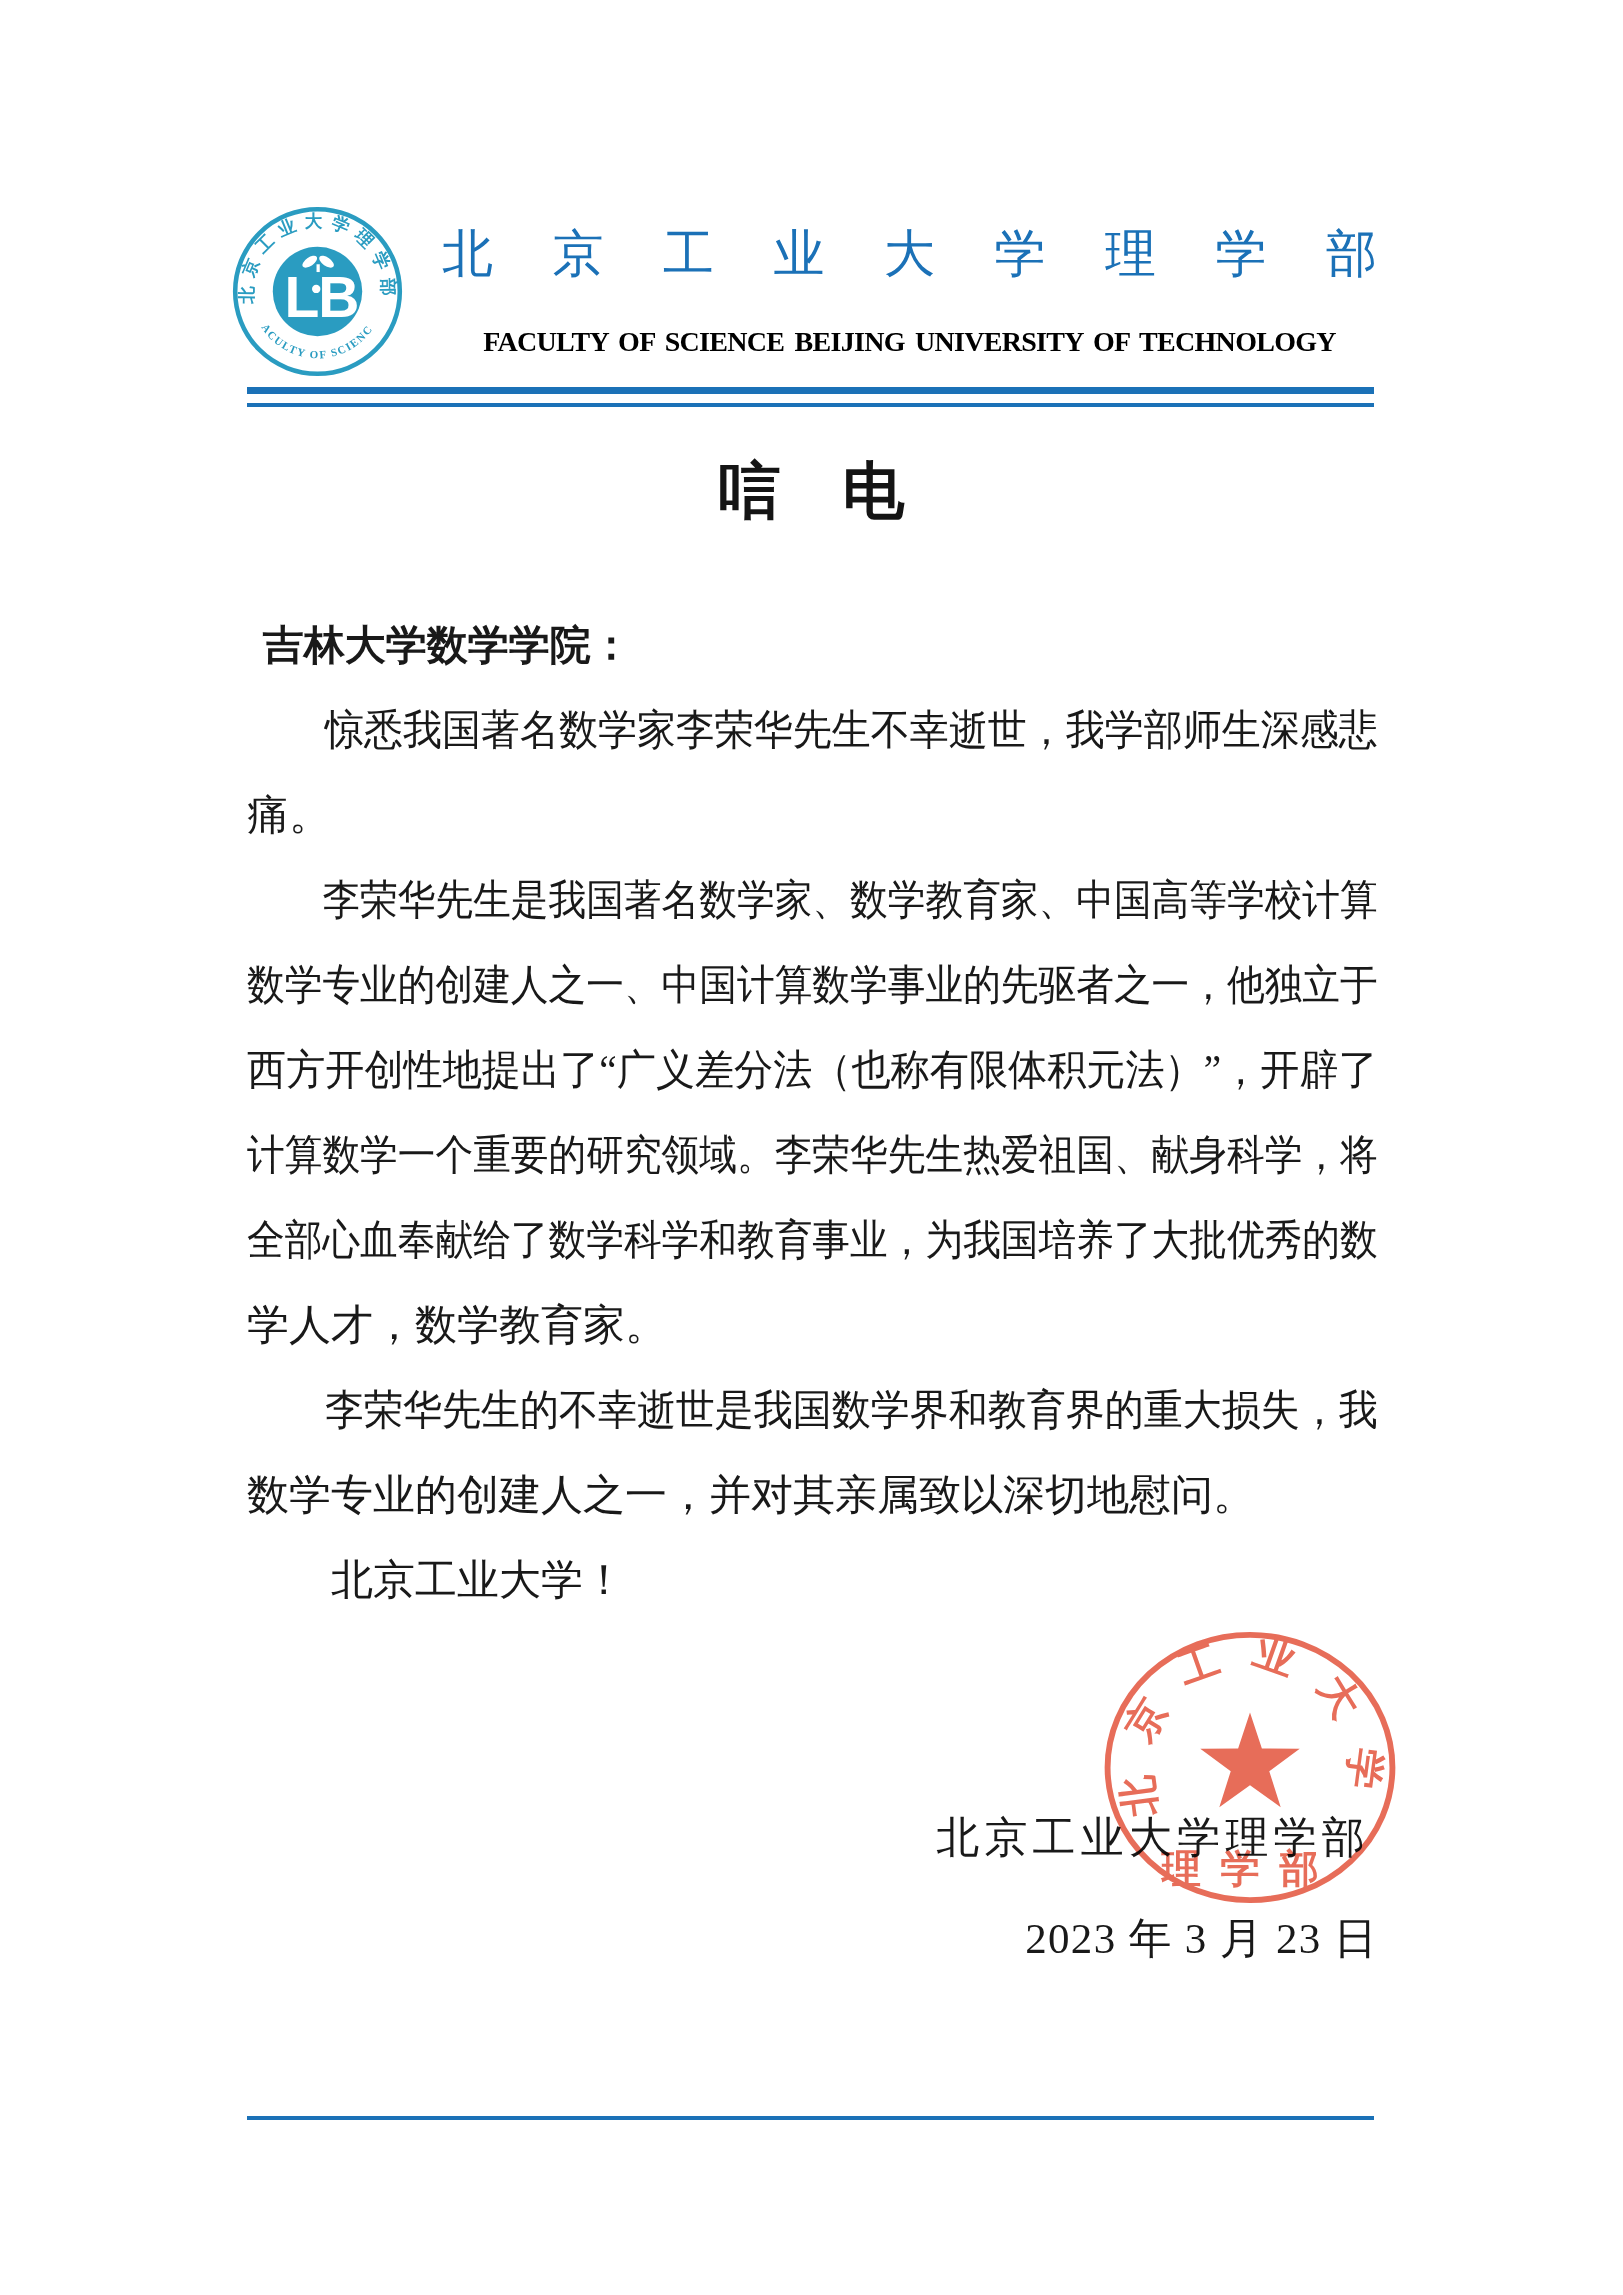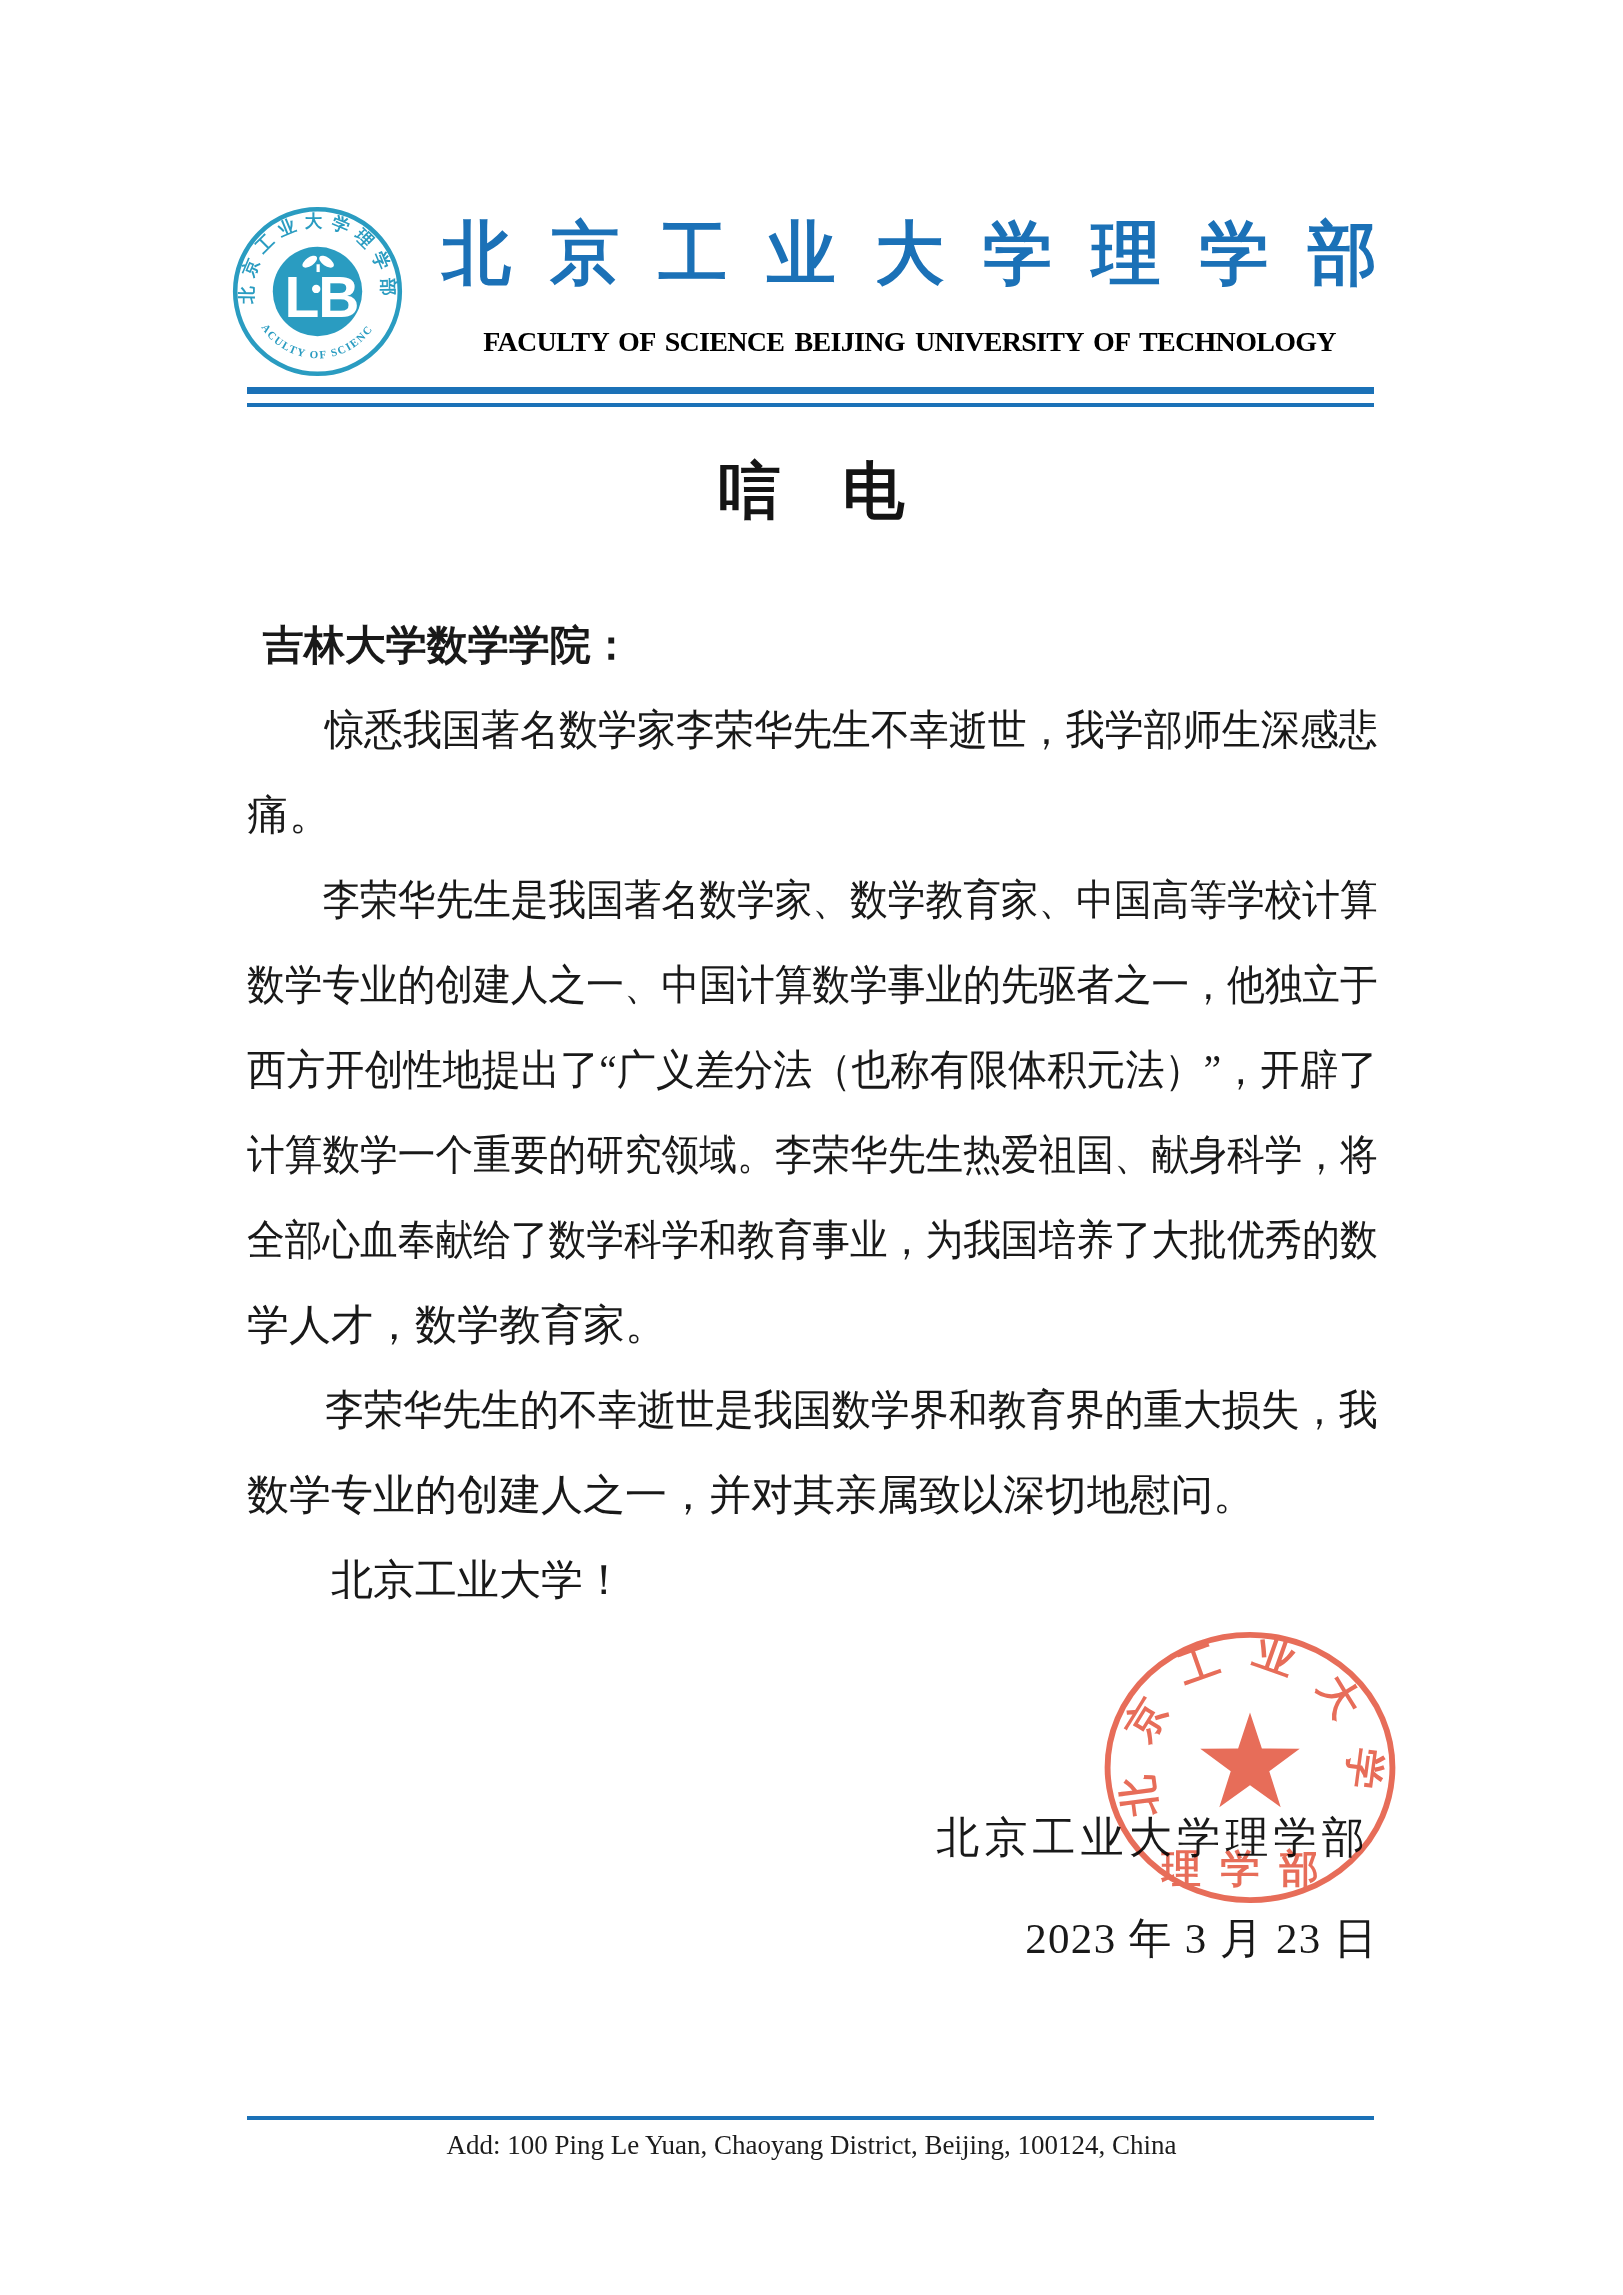--- a/index.html
+++ b/index.html
@@ -5,21 +5,21 @@
   html,body{margin:0;padding:0;background:#e8e8e8;}
   .page{
     position:relative;width:1623px;height:2295px;background:#ffffff;
     font-family:"Liberation Serif","DejaVu Serif",serif;color:#191919;
     overflow:hidden;margin:0 auto;
   }
   
   .logo{position:absolute;left:230px;top:204px;width:175px;height:175px;}
   .htext{position:absolute;left:442px;top:218px;width:935px;}
   .org-cn{
-    font-size:69px;line-height:73px;font-weight:bold;color:#1b71b7;
+    font-size:51px;line-height:73px;font-weight:normal;color:#1b71b7;
     text-align:justify;text-align-last:justify;white-space:nowrap;
   }
   .org-en{
     margin-top:34px;font-size:28px;line-height:33px;font-weight:bold;color:#000000;
     text-align:center;white-space:nowrap;word-spacing:3.9px;letter-spacing:-0.7px;
   }
   .rule{position:absolute;left:247px;width:1127px;background:#1b71b7;}
   .rule-thick{top:387px;height:7.2px;}
   .rule-thin{top:403px;height:3.9px;}
   
@@ -113,16 +113,15 @@
     <ellipse cx="231" cy="212" rx="218" ry="203" fill="none" stroke="#e5604b" stroke-width="9"></ellipse>
     <path id="sealArc" d="M105.7,299.8 A153,153 0 1 1 356.3,299.8" fill="none"></path>
     <text font-size="62" fill="#e5604b" letter-spacing="42" font-weight="bold">
       <textPath href="#sealArc" startOffset="50%" text-anchor="middle">北京工业大学</textPath>
     </text>
     <polygon points="231,128 249.2,183 307.1,183.4 260.5,217.7 278,272.8 231,239 184,272.8 201.5,217.7 154.9,183.4 212.8,183" fill="#e5604b"></polygon>
     <text x="231" y="387" font-size="60" letter-spacing="30" text-anchor="middle" fill="#e5604b" font-weight="bold">理学部</text>
   </svg>
 
   <div class="rule rule-footer"></div>
-  <div class="footer-addr">Add: 100 Ping Le Yuan, Chaoyang District, Beijing, 100124, China</div>
 
 </div>
 
 
 </body></html>

